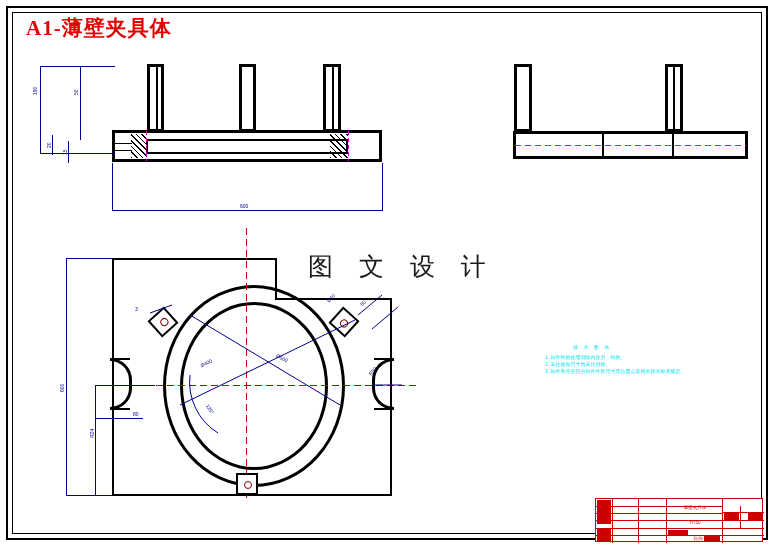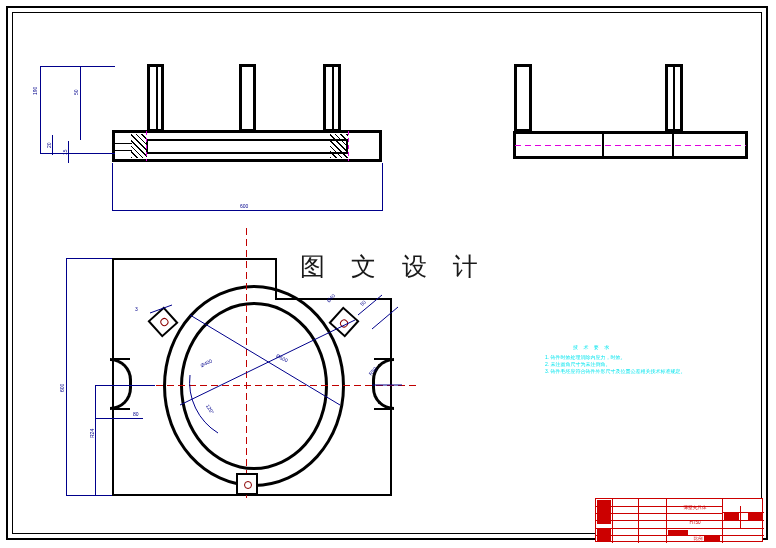--- a/index.html
+++ b/index.html
@@ -12,21 +12,21 @@
       border:2px solid #000;box-sizing:border-box;}
   .frame-inner{position:absolute;left:12px;top:12px;width:750px;height:522px;
       border:1px solid #000;box-sizing:border-box;}
 
   
   .sheet-title{position:absolute;left:26px;top:14px;color:#e60000;
       font-family:"Liberation Serif","DejaVu Serif",serif;
       font-weight:bold;font-size:21px;letter-spacing:1px;white-space:nowrap;}
 
   
-  .watermark{position:absolute;left:300px;top:250px;color:#1a1a1a;
+  .watermark{position:absolute;left:308px;top:250px;color:#1a1a1a;
       font-family:"DejaVu Serif","Liberation Serif",serif;
       font-size:25px;letter-spacing:9px;white-space:nowrap;}
 
   
   .ln{position:absolute;background:#000;}
   .bl{position:absolute;border:3px solid #000;box-sizing:border-box;background:#fff;}
   .dim{position:absolute;background:#00008b;}
   .dimtxt{position:absolute;color:#00008b;font-size:5px;white-space:nowrap;
       font-family:"Liberation Sans",sans-serif;}
   .ctr{position:absolute;}
@@ -55,20 +55,21 @@
       text-align:center;font-family:"Liberation Sans",sans-serif;}
 </style>
 </head>
 <body>
 
 <div id="stage">
 
   <div class="frame-outer"></div>
   <div class="frame-inner"></div>
 
+  <div class="sheet-title">A1-薄壁夹具体</div>
   <div class="watermark">图 文 设 计</div>
 
   <div>
 
     <div class="bl" style="left:112px;top:130px;width:270px;height:32px;"></div>
 
     <div class="ln" style="left:146px;top:139px;width:202px;height:2px;"></div>
     <div class="ln" style="left:146px;top:152px;width:202px;height:2px;"></div>
     <div class="ln" style="left:146px;top:139px;width:2px;height:15px;"></div>
     <div class="ln" style="left:346px;top:139px;width:2px;height:15px;"></div>

